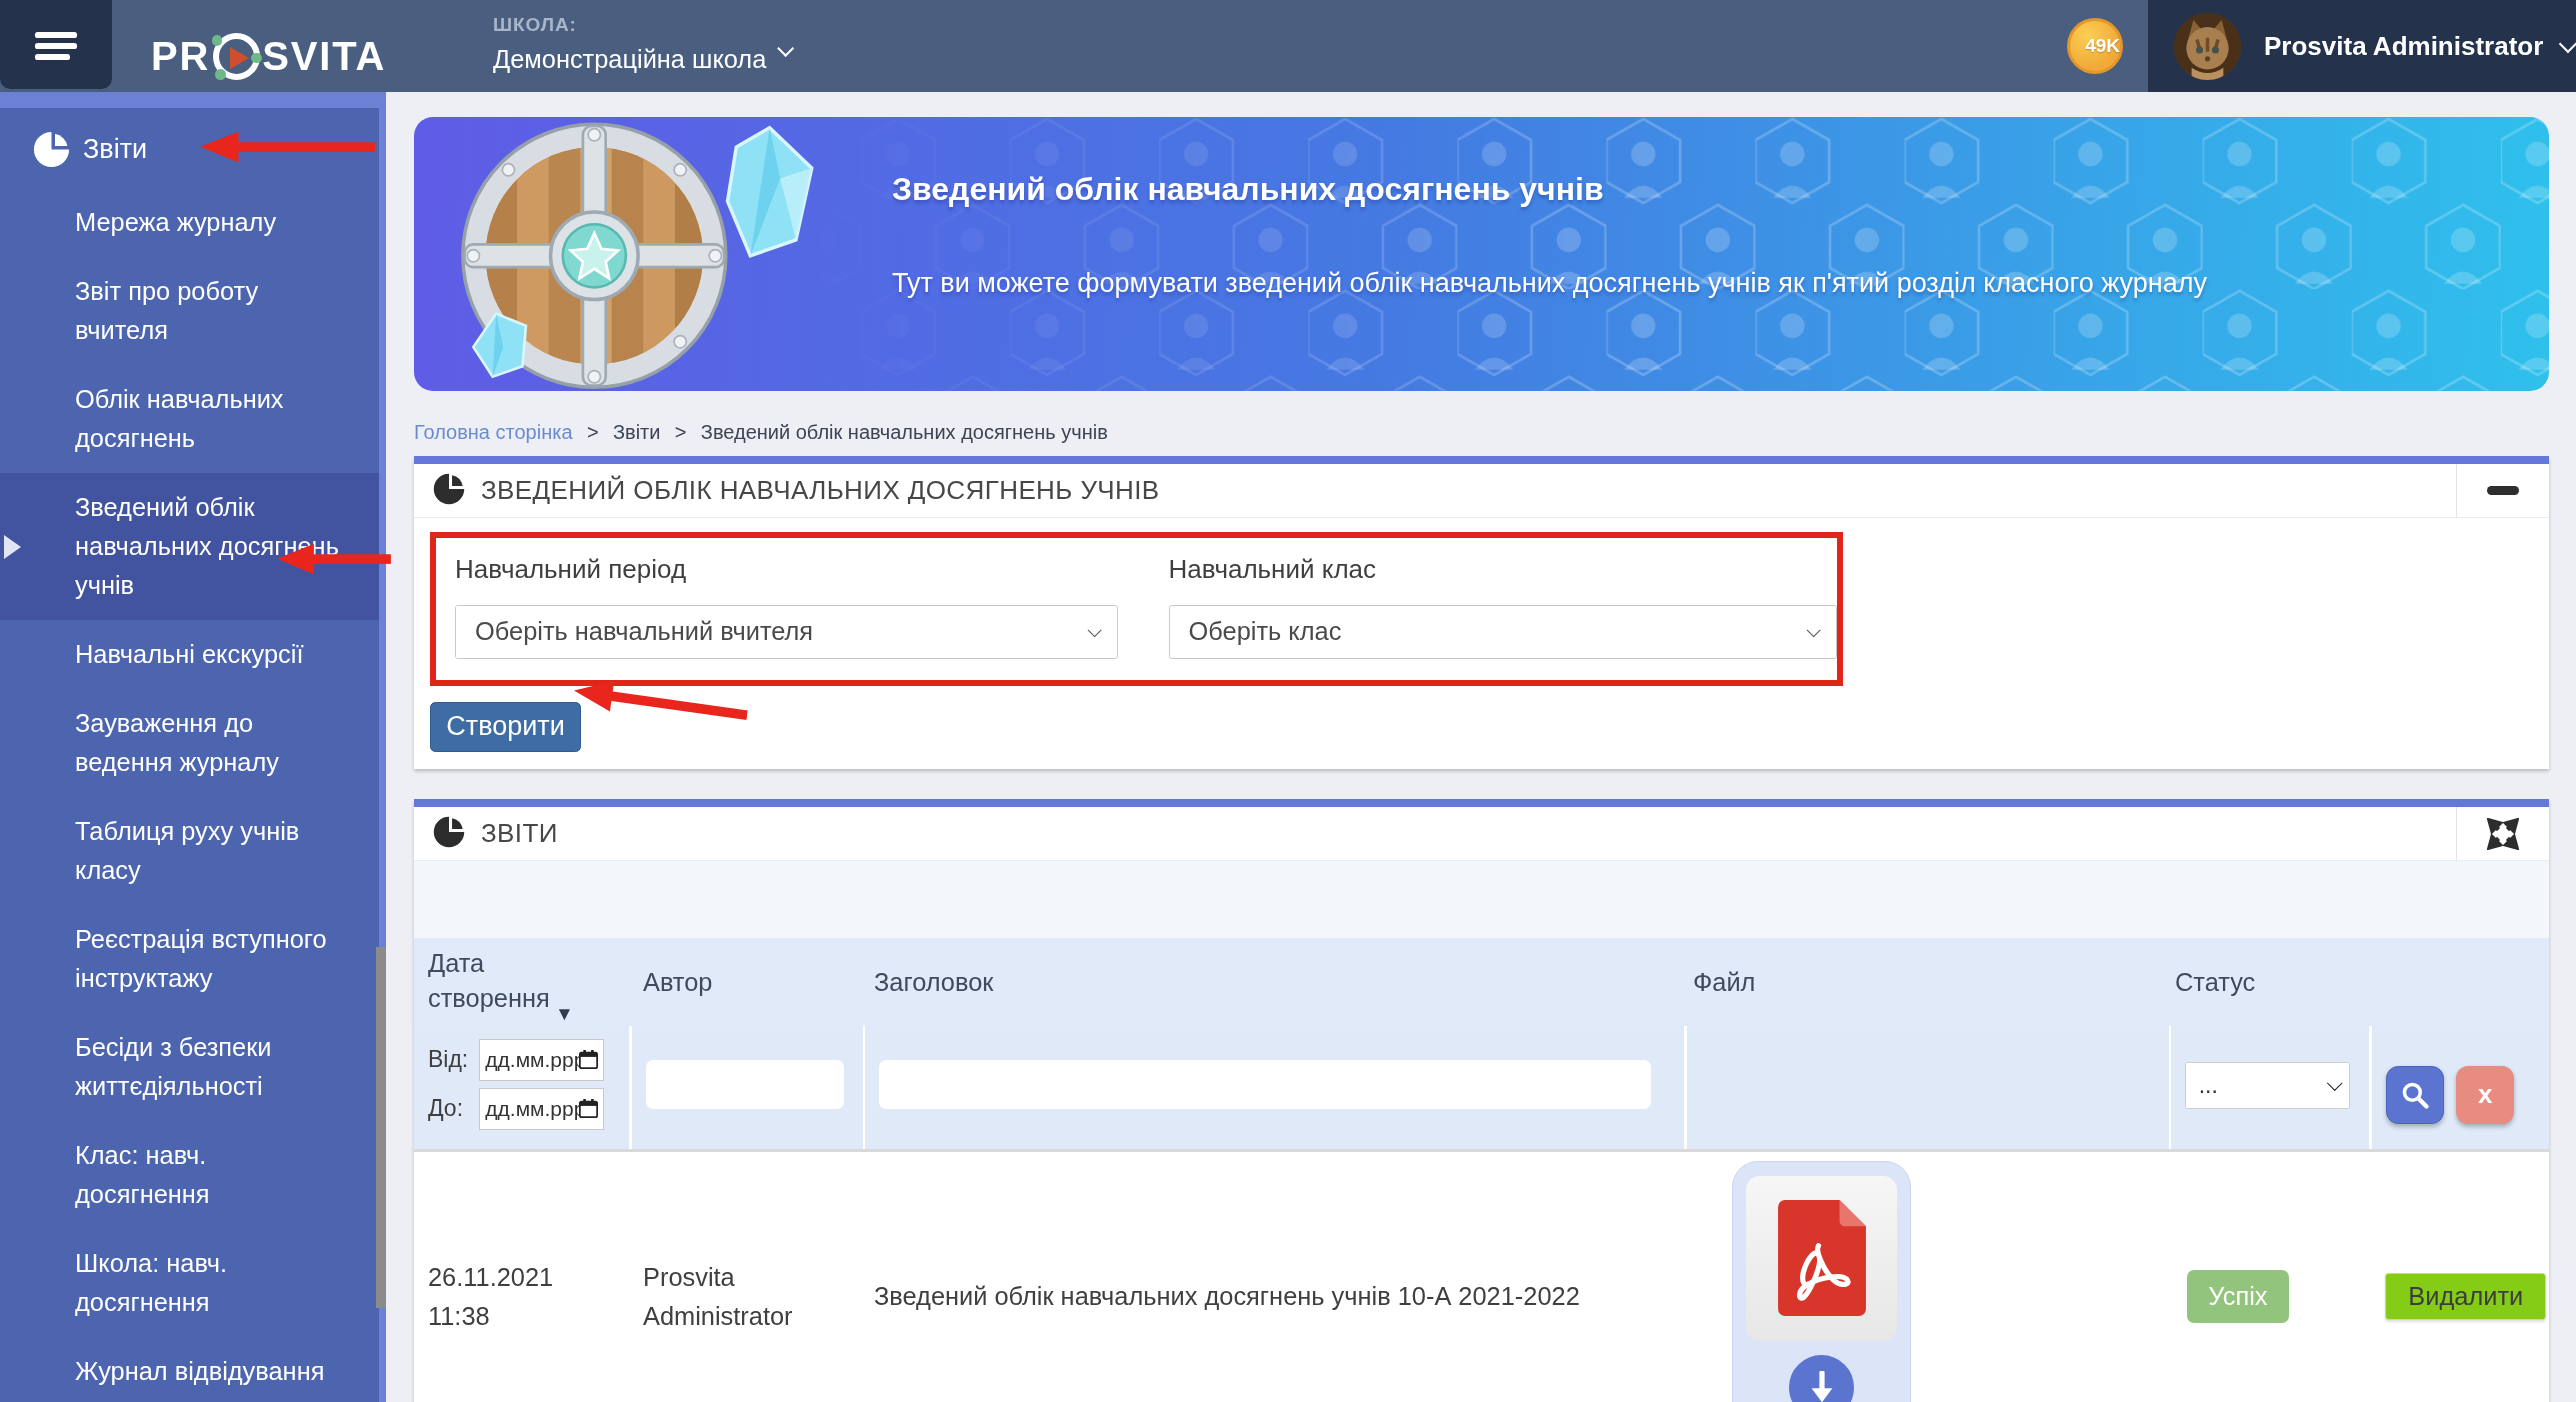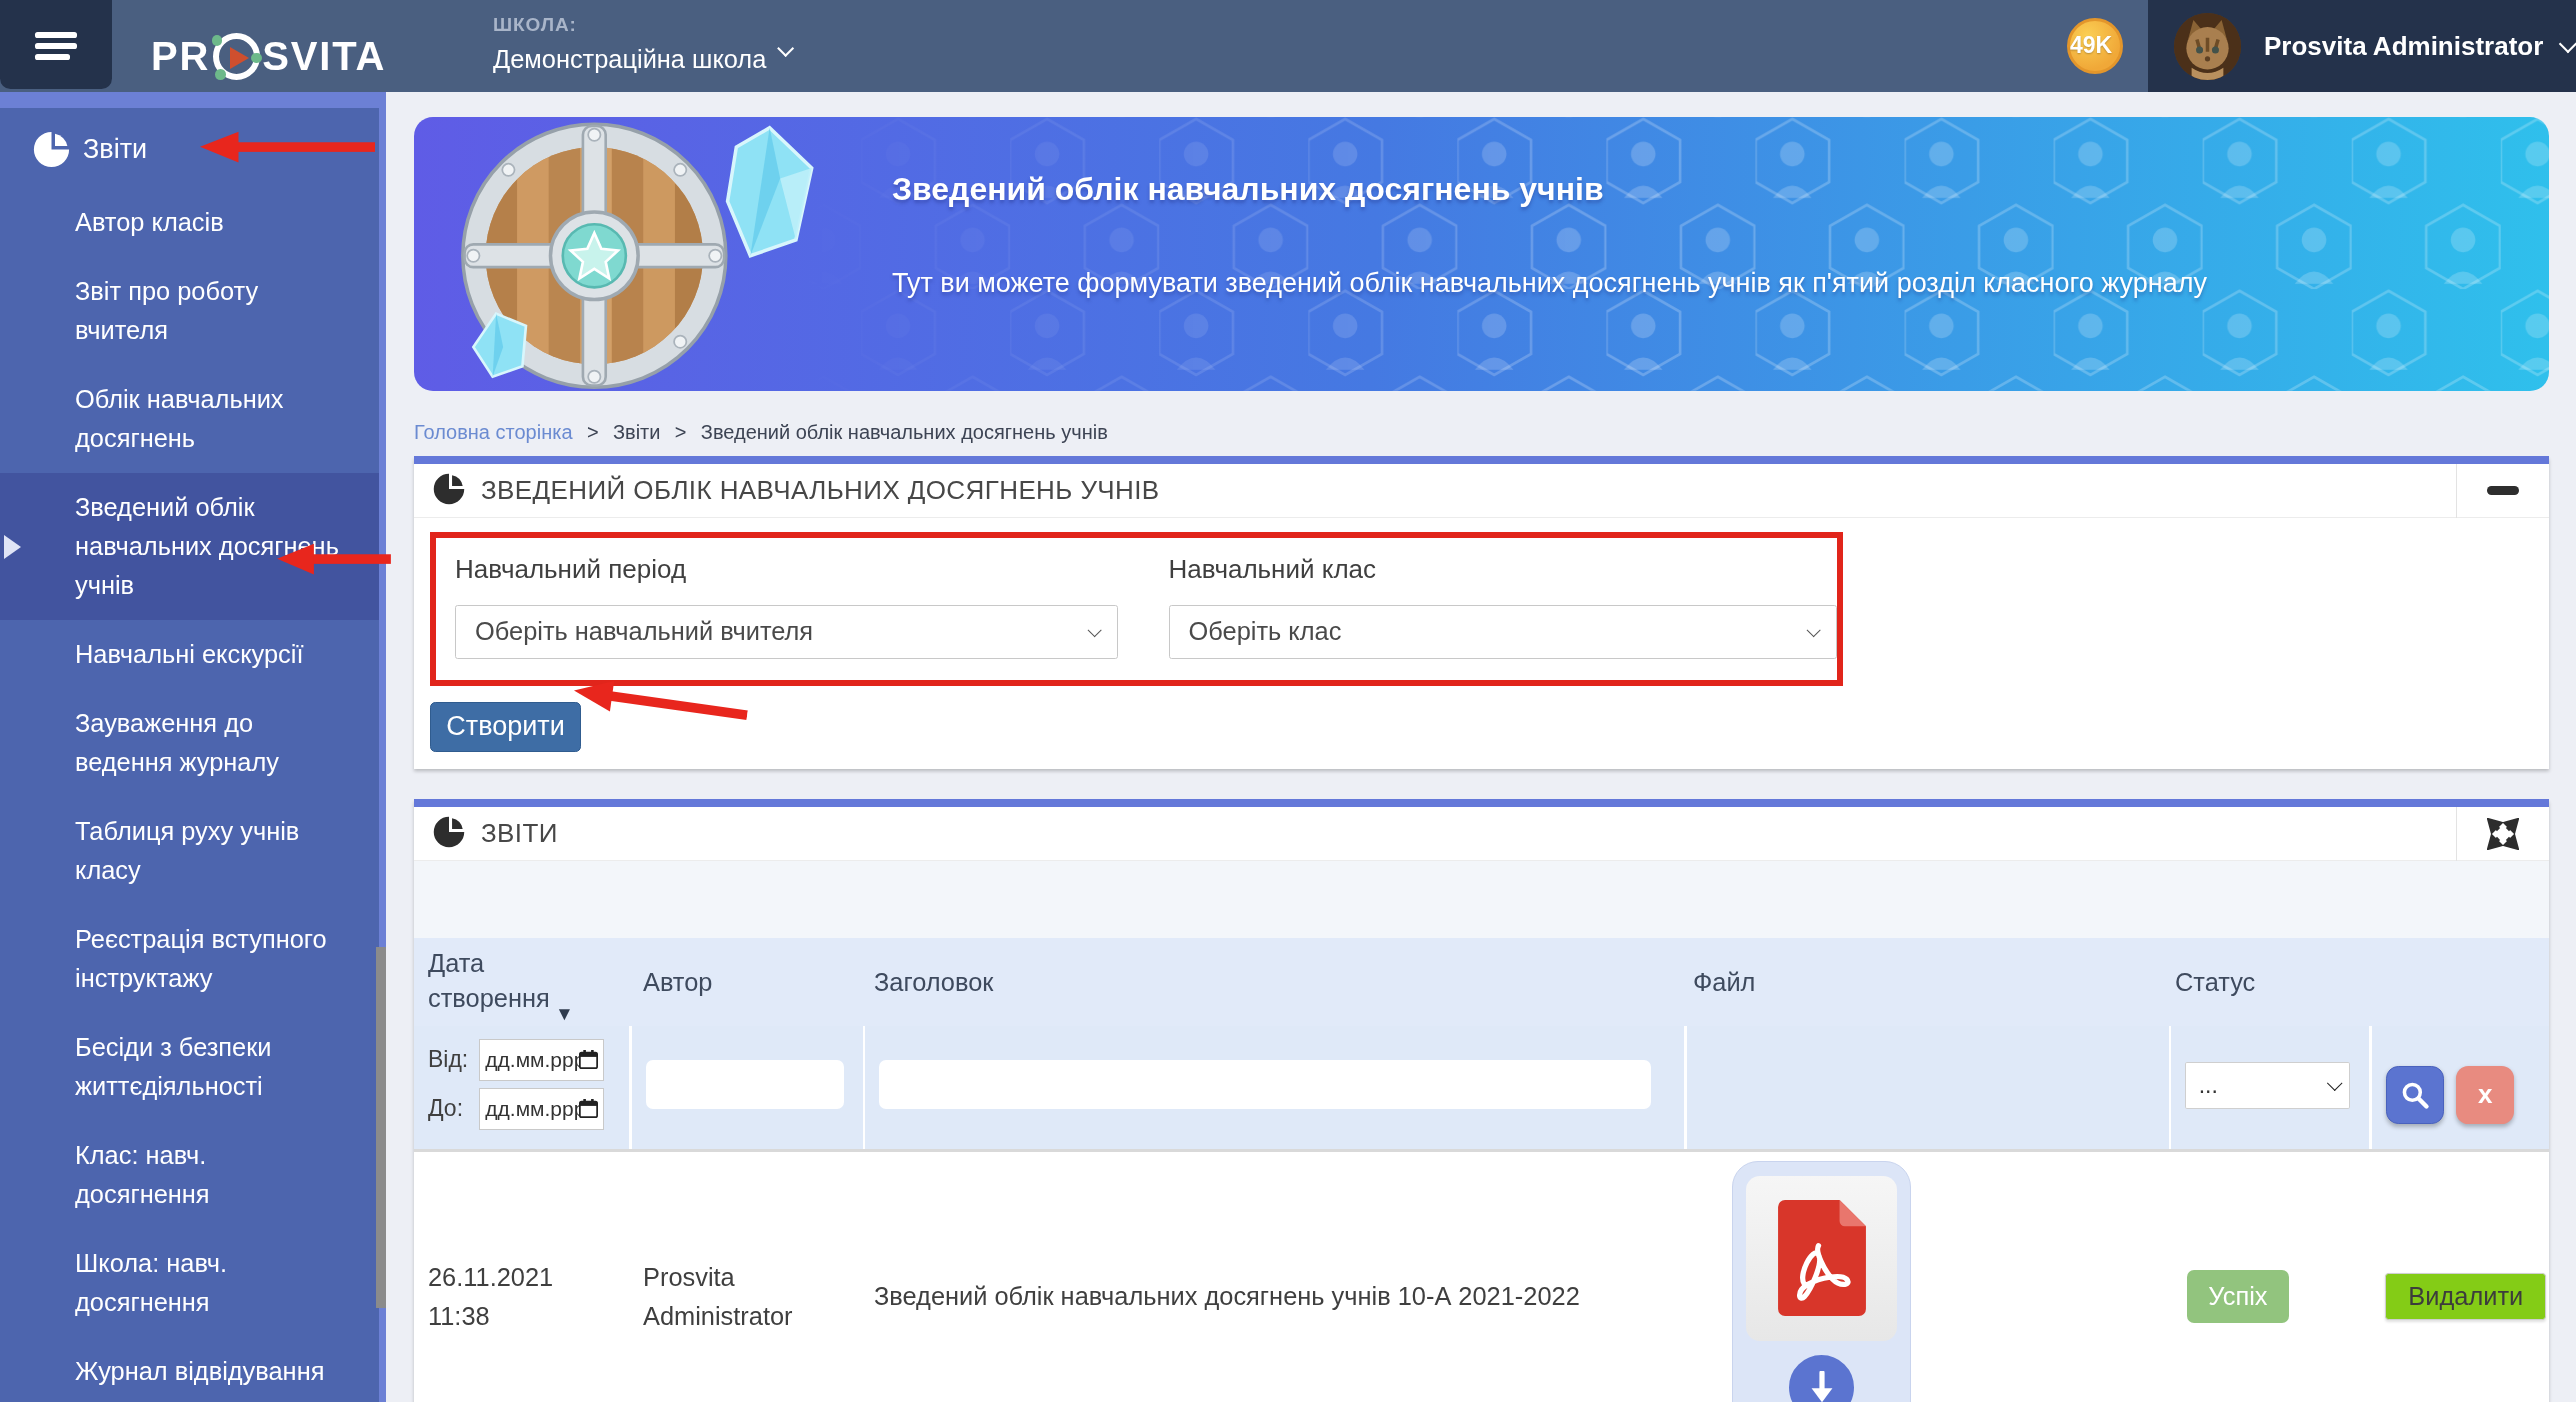--- a/index.html
+++ b/index.html
@@ -19,21 +19,21 @@
                   border-left:19px solid #cf4f2e; border-top:11.4px solid transparent; border-bottom:11.4px solid transparent; }
   .logo-o .dot { position:absolute; width:10.5px; height:10.5px; border-radius:50%; background:#6db98a; }
   .logo-o .d1 { left:-7px; top:-3.5px; } .logo-o .d2 { right:-8px; top:14px; } .logo-o .d3 { left:-3.5px; bottom:-6.1px; }
   .school { position:absolute; left:493px; top:14px; color:#fff; }
   .school .lbl { font-size:19px; font-weight:bold; color:#a9b5c9; letter-spacing:0.9px; }
   .school .name { font-size:25.4px; margin-top:8.8px; display:flex; align-items:flex-start; gap:10.5px; cursor:pointer; }
   .chev { display:inline-block; width:12.3px; height:12.3px; border-right:2.6px solid currentColor; border-bottom:2.6px solid currentColor;
           transform:rotate(45deg) translateY(-3.5px); }
   .coin { position:absolute; left:2067px; top:17.5px; width:56px; height:56px; border-radius:50%;
           background:radial-gradient(circle at 35% 30%, #fbcf54, #f0a838 70%); border:3.5px solid #e3962b;
-          display:flex; align-items:center; justify-content:flex-start; color:#fff; font-weight:bold; font-size:23px;
+          display:flex; align-items:center; justify-content:flex-end; color:#fff; font-weight:bold; font-size:19px;
           text-shadow:0 0.9px 1.8px rgba(0,0,0,.25); }
   .userblock { position:absolute; left:2148px; top:0; right:0; height:92px; background:#24324b;
                display:flex; align-items:center; cursor:pointer; }
   .avatar { width:67px; height:67px; border-radius:50%; margin-left:26px; overflow:hidden; background:#5a3c22; flex:none; }
   .username { color:#fff; font-size:26px; font-weight:bold; margin-left:23px; white-space:nowrap; }
   .userblock .chev { color:#fff; margin-left:16px; width:13px; height:13px; }
 
   
   .sidebar { position:absolute; left:0; top:92px; width:386px; bottom:0; background:#6c80d5; z-index:20; color:#fff; }
   .sgroup { margin-top:16px; width:379px; background:#4d65ae; padding-bottom:8.8px; }
@@ -179,21 +179,21 @@
     <div class="srow-head">
       <span class="ic">
         <svg width="37" height="37" viewBox="0 0 42 42">
           <path d="M21 21 L21 1 A20 20 0 1 0 41 21 Z" fill="#fff"></path>
           <path d="M25 17 L25 3 A18 18 0 0 1 39 17 Z" fill="#fff"></path>
         </svg>
       </span>
       <span class="t">Звіти</span>
     </div>
     <div class="sitem">
-        <span class="w">Автор класів</span>
+        <span class="w">Мережа журналу</span>
       </div>
     <div class="sitem">
         <span class="w">Звіт про роботу вчителя</span>
       </div>
     <div class="sitem">
         <span class="w">Облік навчальних досягнень</span>
       </div>
     <div class="sitem active">
       <span class="marker"></span>
       <span class="w">Зведений облік навчальних досягнень учнів</span>

